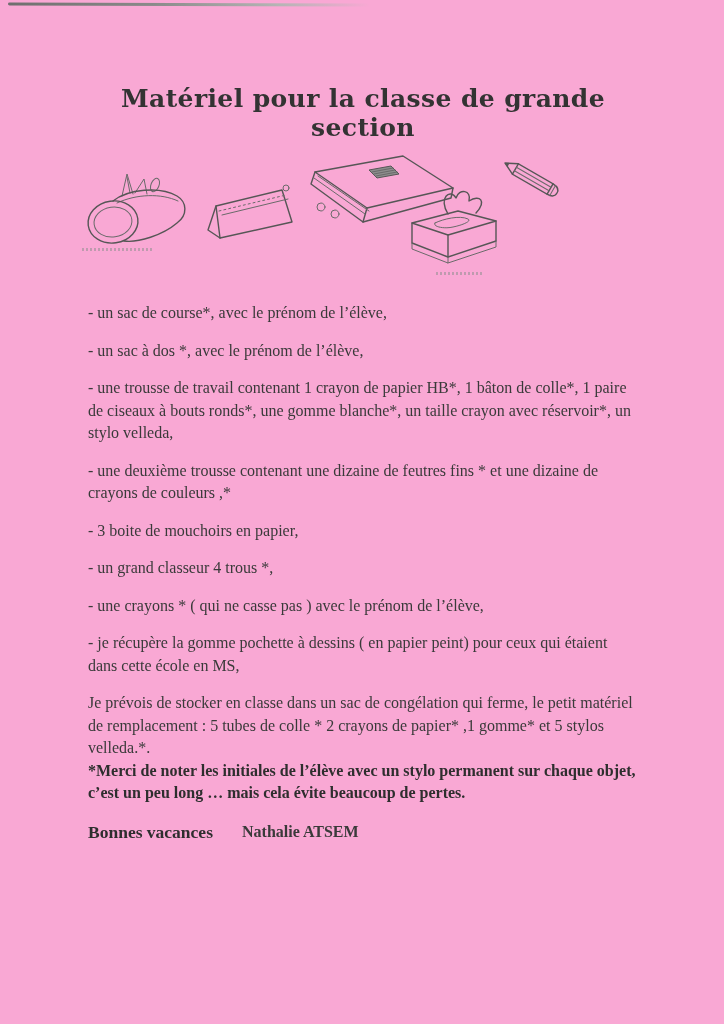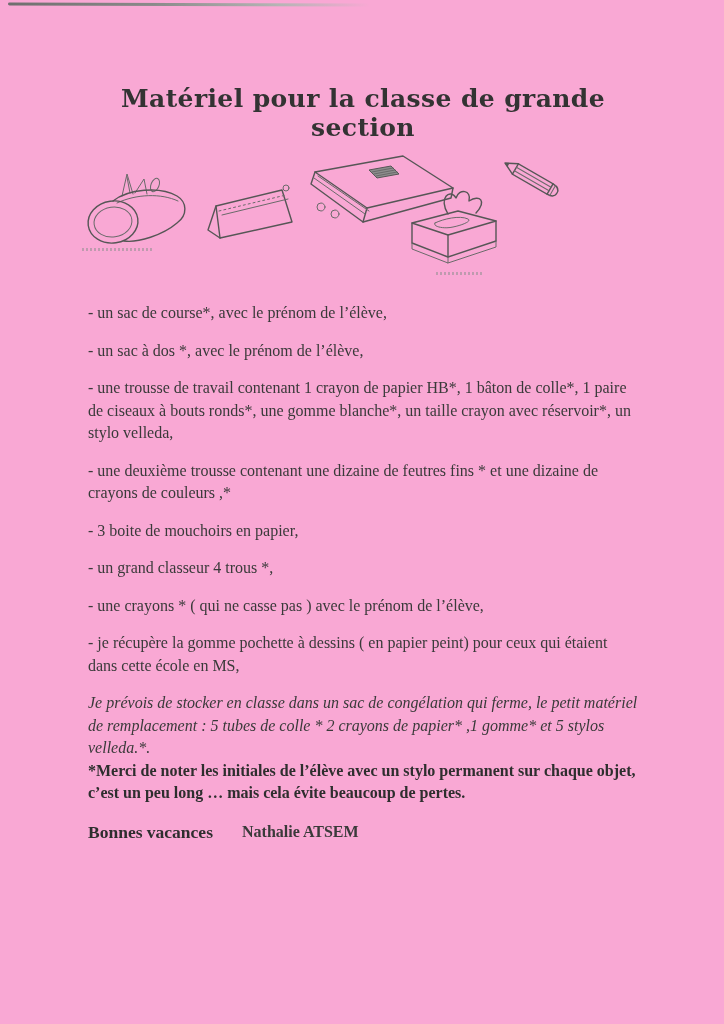--- a/index.html
+++ b/index.html
@@ -51,21 +51,20 @@
   }
   .wm-case   { left: 2px;  top: 100px; width: 72px; }
   .wm-tissue { left: 356px; top: 124px; width: 46px; }
   .body-text p {
     font-size: 16px;
     line-height: 22.5px;
     margin-bottom: 15px;
     color: #3a3a3a;
   }
   p.note-italic {
-    font-style: italic;
     margin-bottom: 0;
   }
   p.note-bold {
     font-weight: 700;
     color: #2e2e2e;
     margin-bottom: 16px;
   }
   .signature-row {
     display: flex;
     margin-top: 16px;

